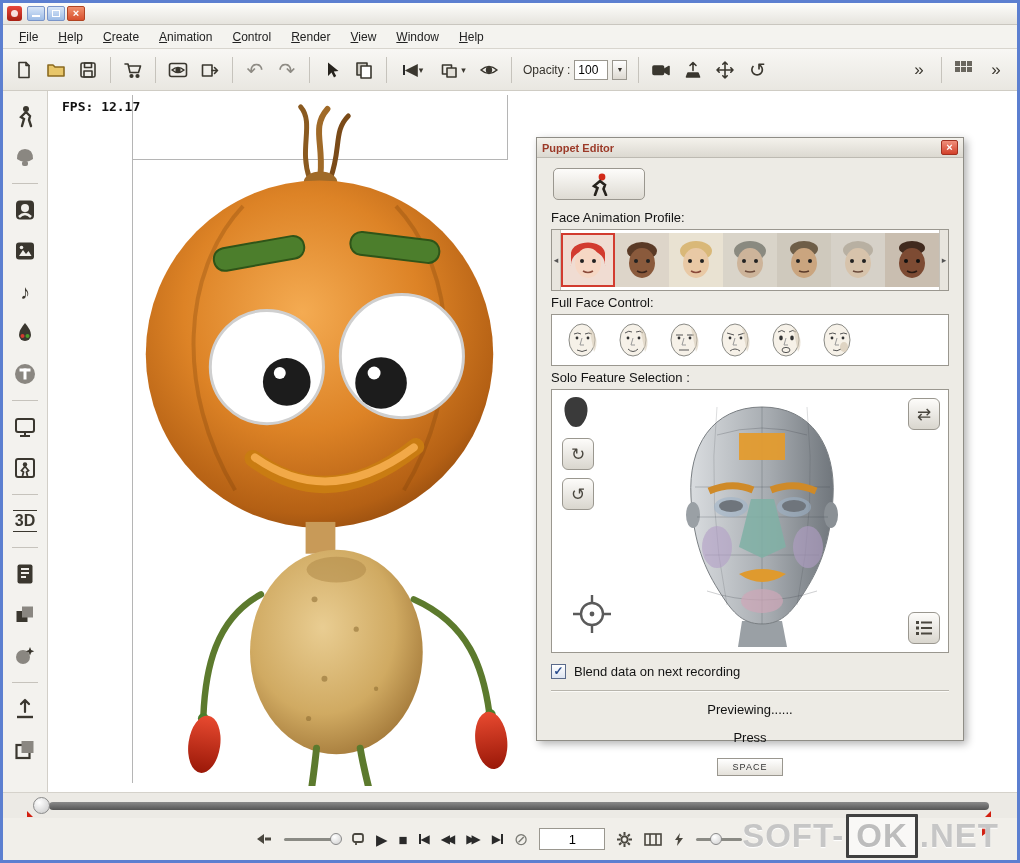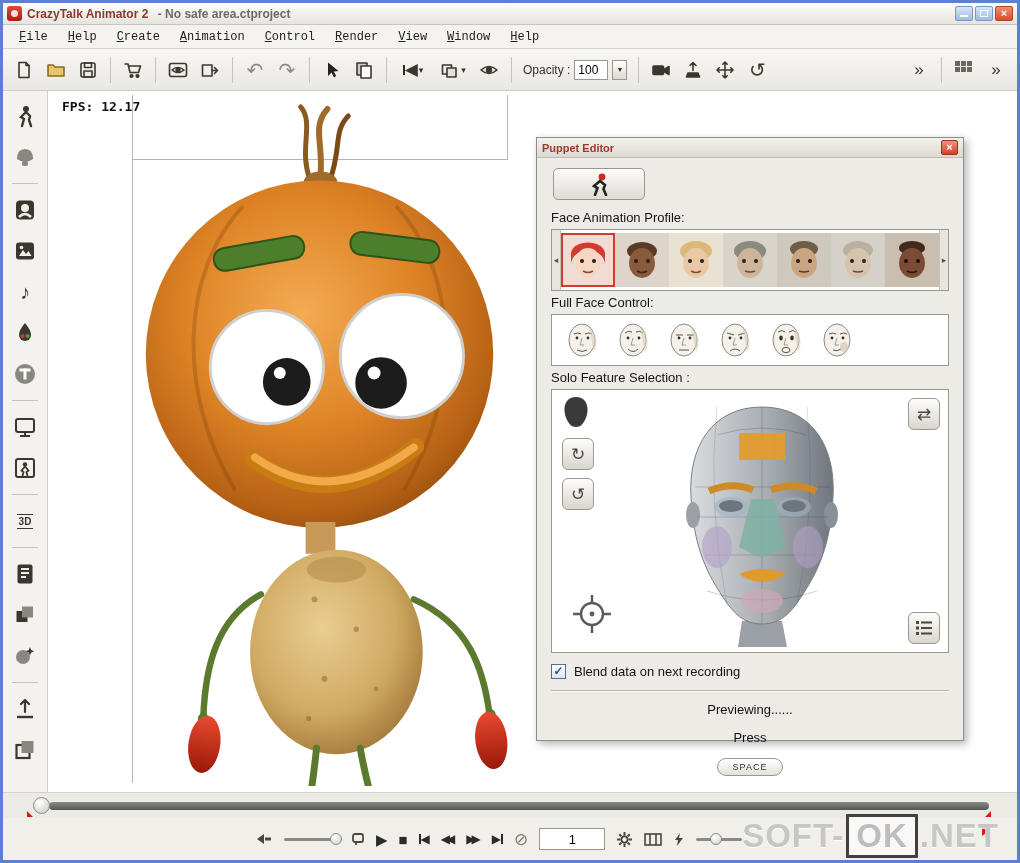--- a/index.html
+++ b/index.html
@@ -22,21 +22,21 @@
   .wbtn { width:18px; height:15px; border:1px solid #7a95c9; border-radius:2px; font-size:10px;
           line-height:12px; text-align:center; color:#fff;
           background:linear-gradient(#d8e6f8,#9dbce6); position:relative; }
   .wbtn .glyphbar { position:absolute; left:4px; bottom:3px; width:8px; height:2px; background:#fff; }
   .wbtn .glyphbox { position:absolute; left:4px; top:3px; width:8px; height:7px; border:1.5px solid #fff; }
   .wbtn.close { background:linear-gradient(#f0906c,#d8502e); border-color:#b04322; font-weight:bold; font-size:11px; }
 
   
   .menubar { height:24px; flex:0 0 24px; display:flex; align-items:center; padding-left:6px;
              background:#f4f3ef; border-bottom:1px solid #d8d5ce; }
-  .menu-item { display:inline-block; padding:3px 10px; font-size:12px; color:#222; cursor:default;font-family:Liberation Mono, monospace; }
+  .menu-item { display:inline-block; padding:3px 10px; font-size:12px; color:#222; cursor:default; }
   .menu-item::first-letter { text-decoration:underline; }
 
   
   .toolbar { height:42px; flex:0 0 42px; display:flex; align-items:center; padding:0 6px;
              background:linear-gradient(#f8f7f4,#e9e7e1); border-bottom:1px solid #cfccc4; gap:2px; }
   .tbtn { width:30px; height:30px; display:flex; align-items:center; justify-content:center;
           border-radius:3px; color:#35322c; }
   .tbtn.wide { width:38px; }
   .tsep { width:1px; height:26px; background:#c6c3bc; margin:0 5px; flex:0 0 1px; }
   .ti { width:20px; height:20px; stroke:#3a372f; fill:none; stroke-width:1.6;
@@ -56,21 +56,21 @@
               grid-template-rows:repeat(2,5px); gap:1px; }
   .gridicon i { background:#6a675f; }
 
   
   .main { flex:1; display:flex; min-height:0; }
   .sidebar { width:45px; flex:0 0 45px; background:#f3f2ee; border-right:1px solid #d2cfc8;
              display:flex; flex-direction:column; align-items:center; padding-top:10px; gap:11px; }
   .sbtn { width:30px; height:30px; display:flex; align-items:center; justify-content:center; }
   .si { width:24px; height:24px; }
   .ssep { width:26px; height:1px; background:#c6c3bc; flex:0 0 1px; }
-  .threed-label { font-size:10px; font-weight:bold; color:#3a372f; border-top:1px solid #3a372f;
+  .threed-label { font-size:16px; font-weight:bold; color:#3a372f; border-top:1px solid #3a372f;
                   border-bottom:1px solid #3a372f; padding:1px 2px; }
 
   .canvas { flex:1; position:relative; background:#fff; overflow:hidden; }
   .fps { position:absolute; left:14px; top:8px; font-family:"DejaVu Sans Mono", monospace;
          font-size:13px; font-weight:bold; color:#111; }
   .guide { position:absolute; background:#b5b5b5; }
   .guide.v1 { left:84px; top:4px; width:1px; height:688px; }
   .guide.h1 { left:84px; top:68px; width:376px; height:1px; }
   .guide.v2 { left:459px; top:4px; width:1px; height:64px; }
   .character { position:absolute; left:34px; top:10px; }
@@ -112,21 +112,21 @@
   .solo-list { right:8px; bottom:8px; }
   .crosshair { position:absolute; left:16px; bottom:12px; }
   .head-model { position:absolute; left:95px; top:5px; }
 
   .blend-row { display:flex; align-items:center; gap:8px; margin-top:11px; }
   .checkbox { width:15px; height:15px; border:1px solid #5a6a8a; background:linear-gradient(#ffffff,#dde4f0);
               color:#274a8c; font-size:12px; line-height:13px; text-align:center; font-weight:bold; }
   .blend-label { font-size:13px; color:#141414; }
   .panel-divider { height:2px; border-top:1px solid #b8b5ad; border-bottom:1px solid #fbfaf7; margin:11px 0 10px; }
   .preview-row { display:flex; align-items:center; justify-content:center; gap:13px; font-size:13px; color:#111;flex-direction:column; }
-  .space-key { border:1px solid #9a978f; border-radius:9px; padding:3px 15px; font-size:9px;
+  .space-key { border:1px solid #9a978f; border-radius:0; padding:3px 15px; font-size:9px;
                letter-spacing:1px; color:#333; background:linear-gradient(#ffffff,#e4e1da); }
 
   
   .timeline-row { height:26px; flex:0 0 26px; background:#eceae5; border-top:1px solid #d5d2cb; position:relative; }
   .track { position:absolute; left:46px; right:28px; top:9px; height:8px; border-radius:4px;
            background:linear-gradient(#8a8a8a,#555); }
   .knob { position:absolute; left:30px; top:4px; width:17px; height:17px; border-radius:50%;
           border:1px solid #8a8a8a; background:radial-gradient(circle at 35% 30%, #ffffff 0%, #d2d2d2 80%); }
   .tri { position:absolute; width:0; height:0; }
   .tri.red-left { left:24px; bottom:1px; border-left:6px solid #d21f10; border-top:6px solid transparent; }
@@ -156,24 +156,20 @@
   .watermark .okbox { border:3px solid #404040; border-radius:1px; padding:0 7px; margin:0 2px;
                color:#bdbdbd; background:rgba(255,255,255,.55); }
 </style>
 </head>
 <body>
 
 <div class="win">
 
   <div class="titlebar">
     <span class="app-icon"></span>
-    <span class="title-text">
-      <span>CrazyTalk Animator 2</span>
-      <span class="doc">- No safe area.ctproject</span>
-    </span>
     <span class="win-controls">
       <span class="wbtn">
           <span class="glyphbar"></span>
         </span>
       <span class="wbtn">
           <span class="glyphbox"></span>
         </span>
       <span class="wbtn close">×</span>
     </span>
   </div>

